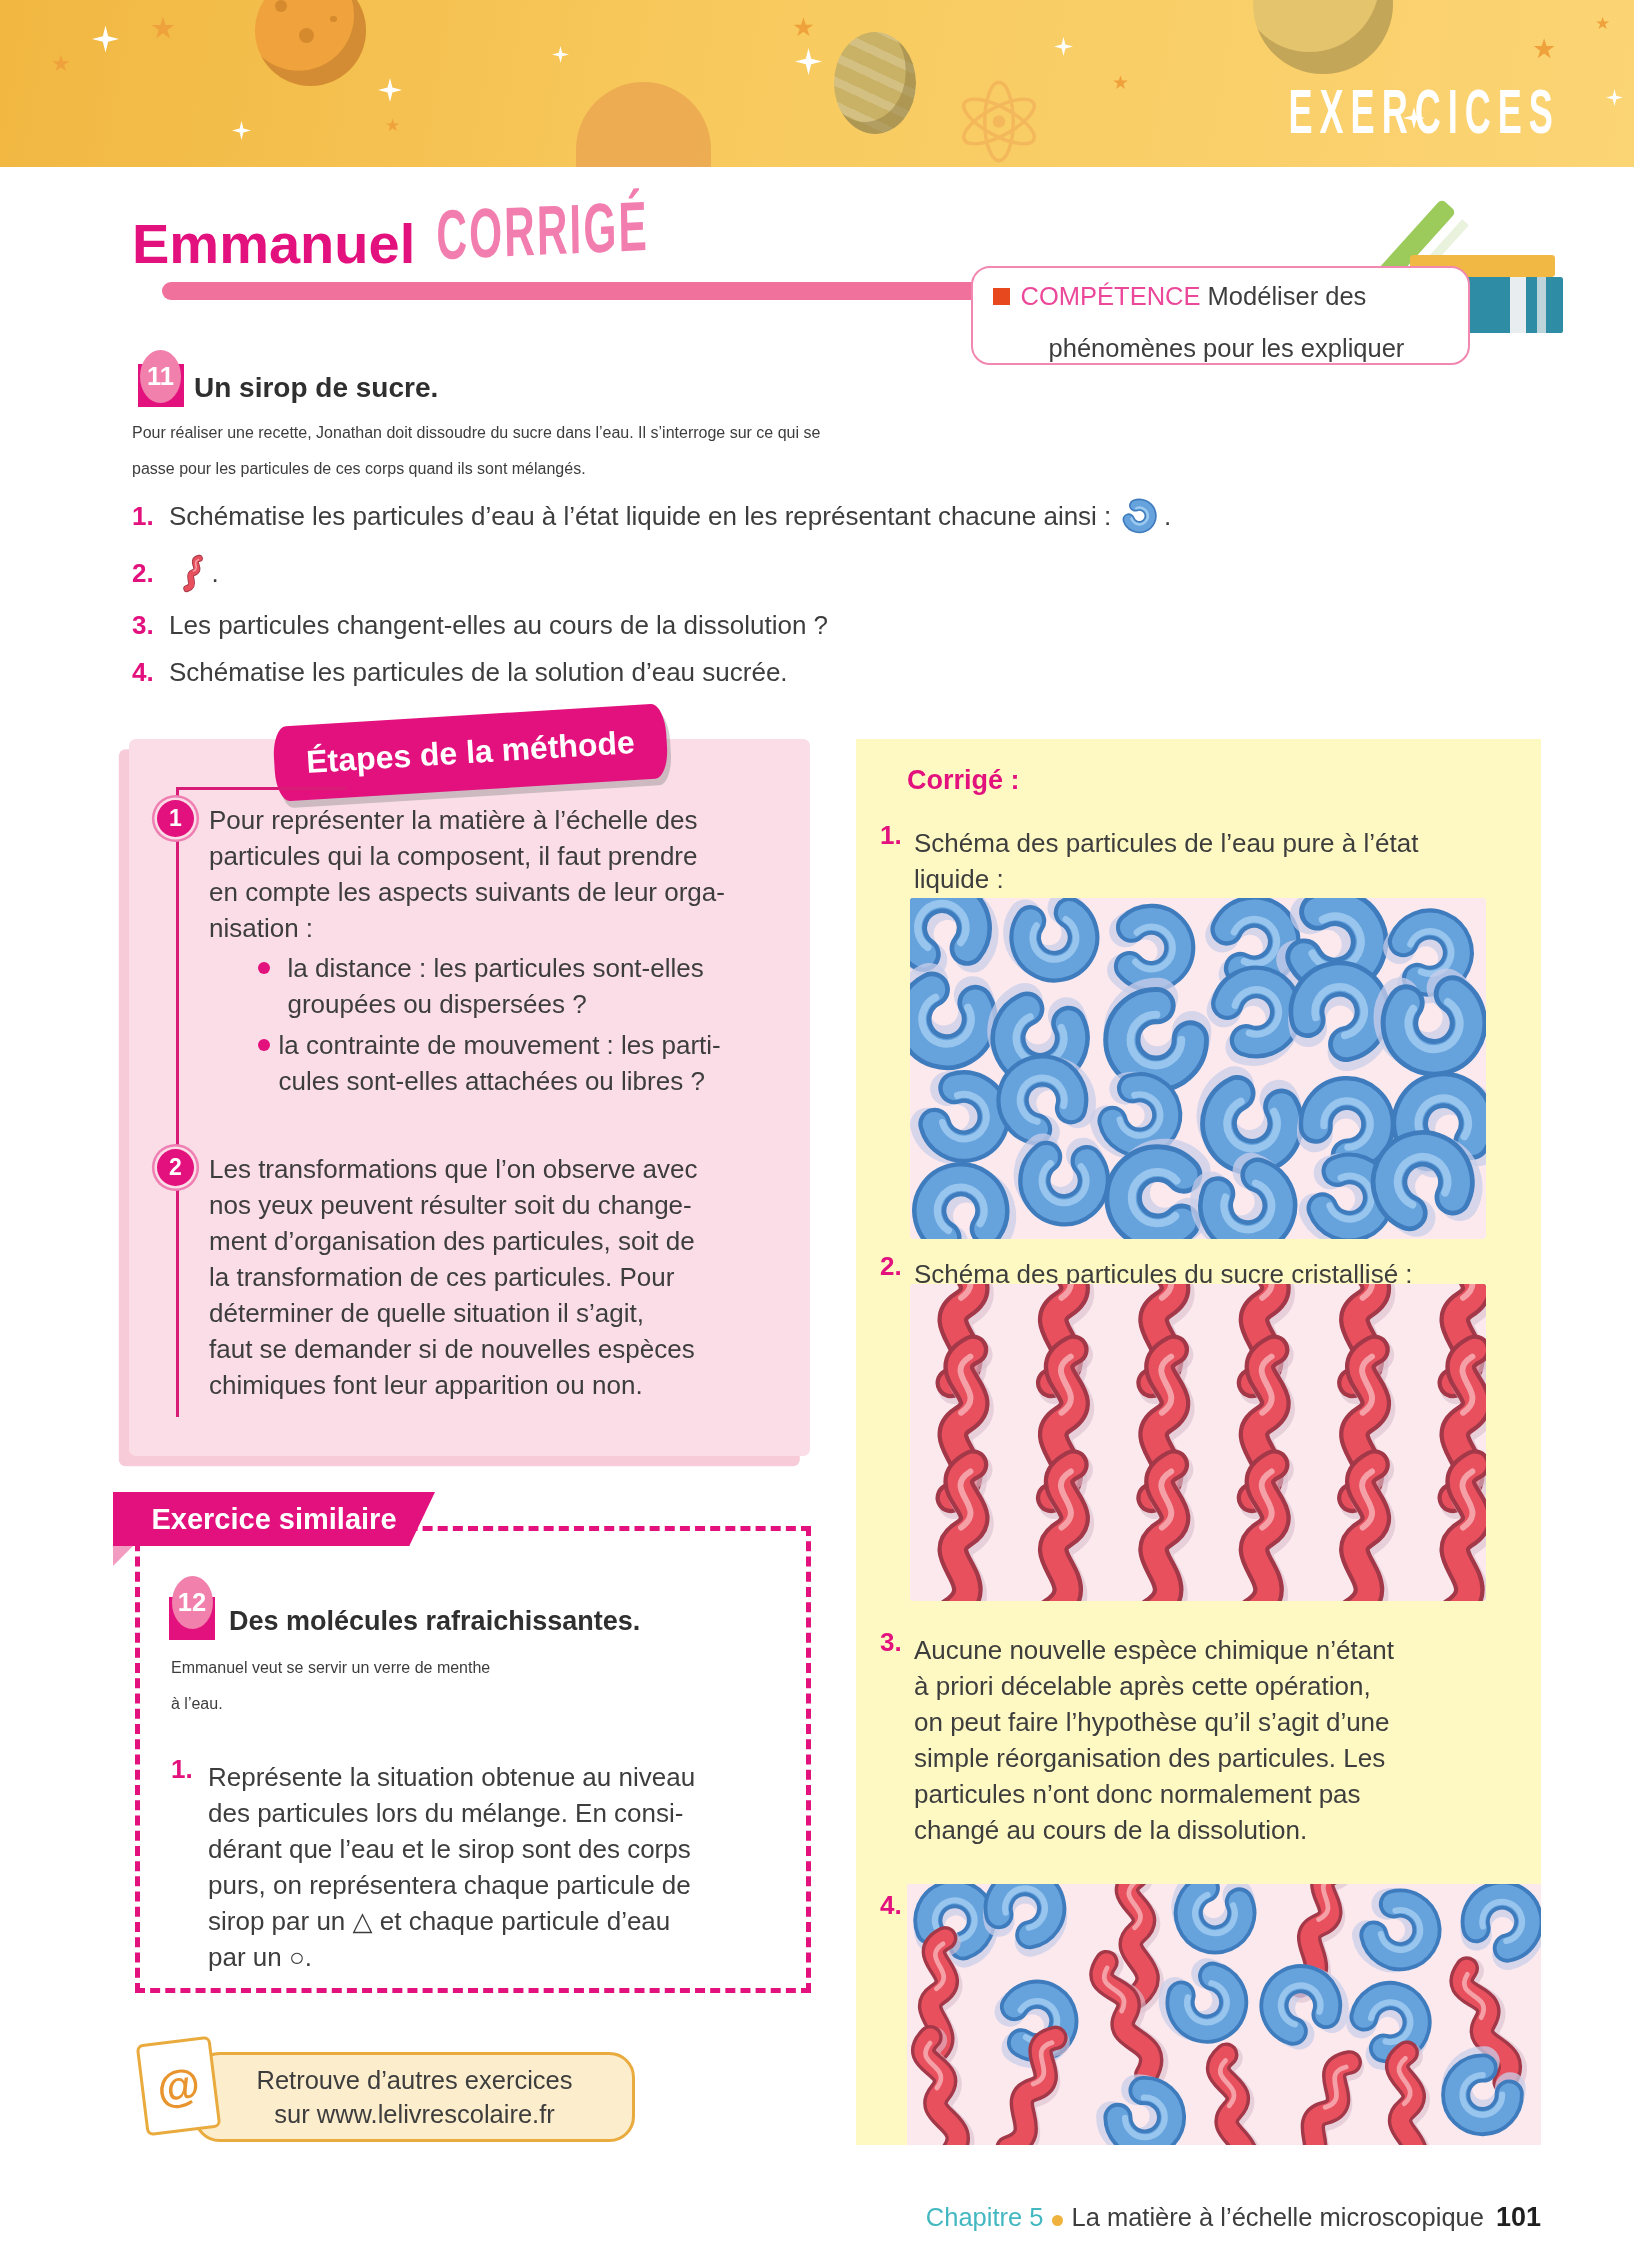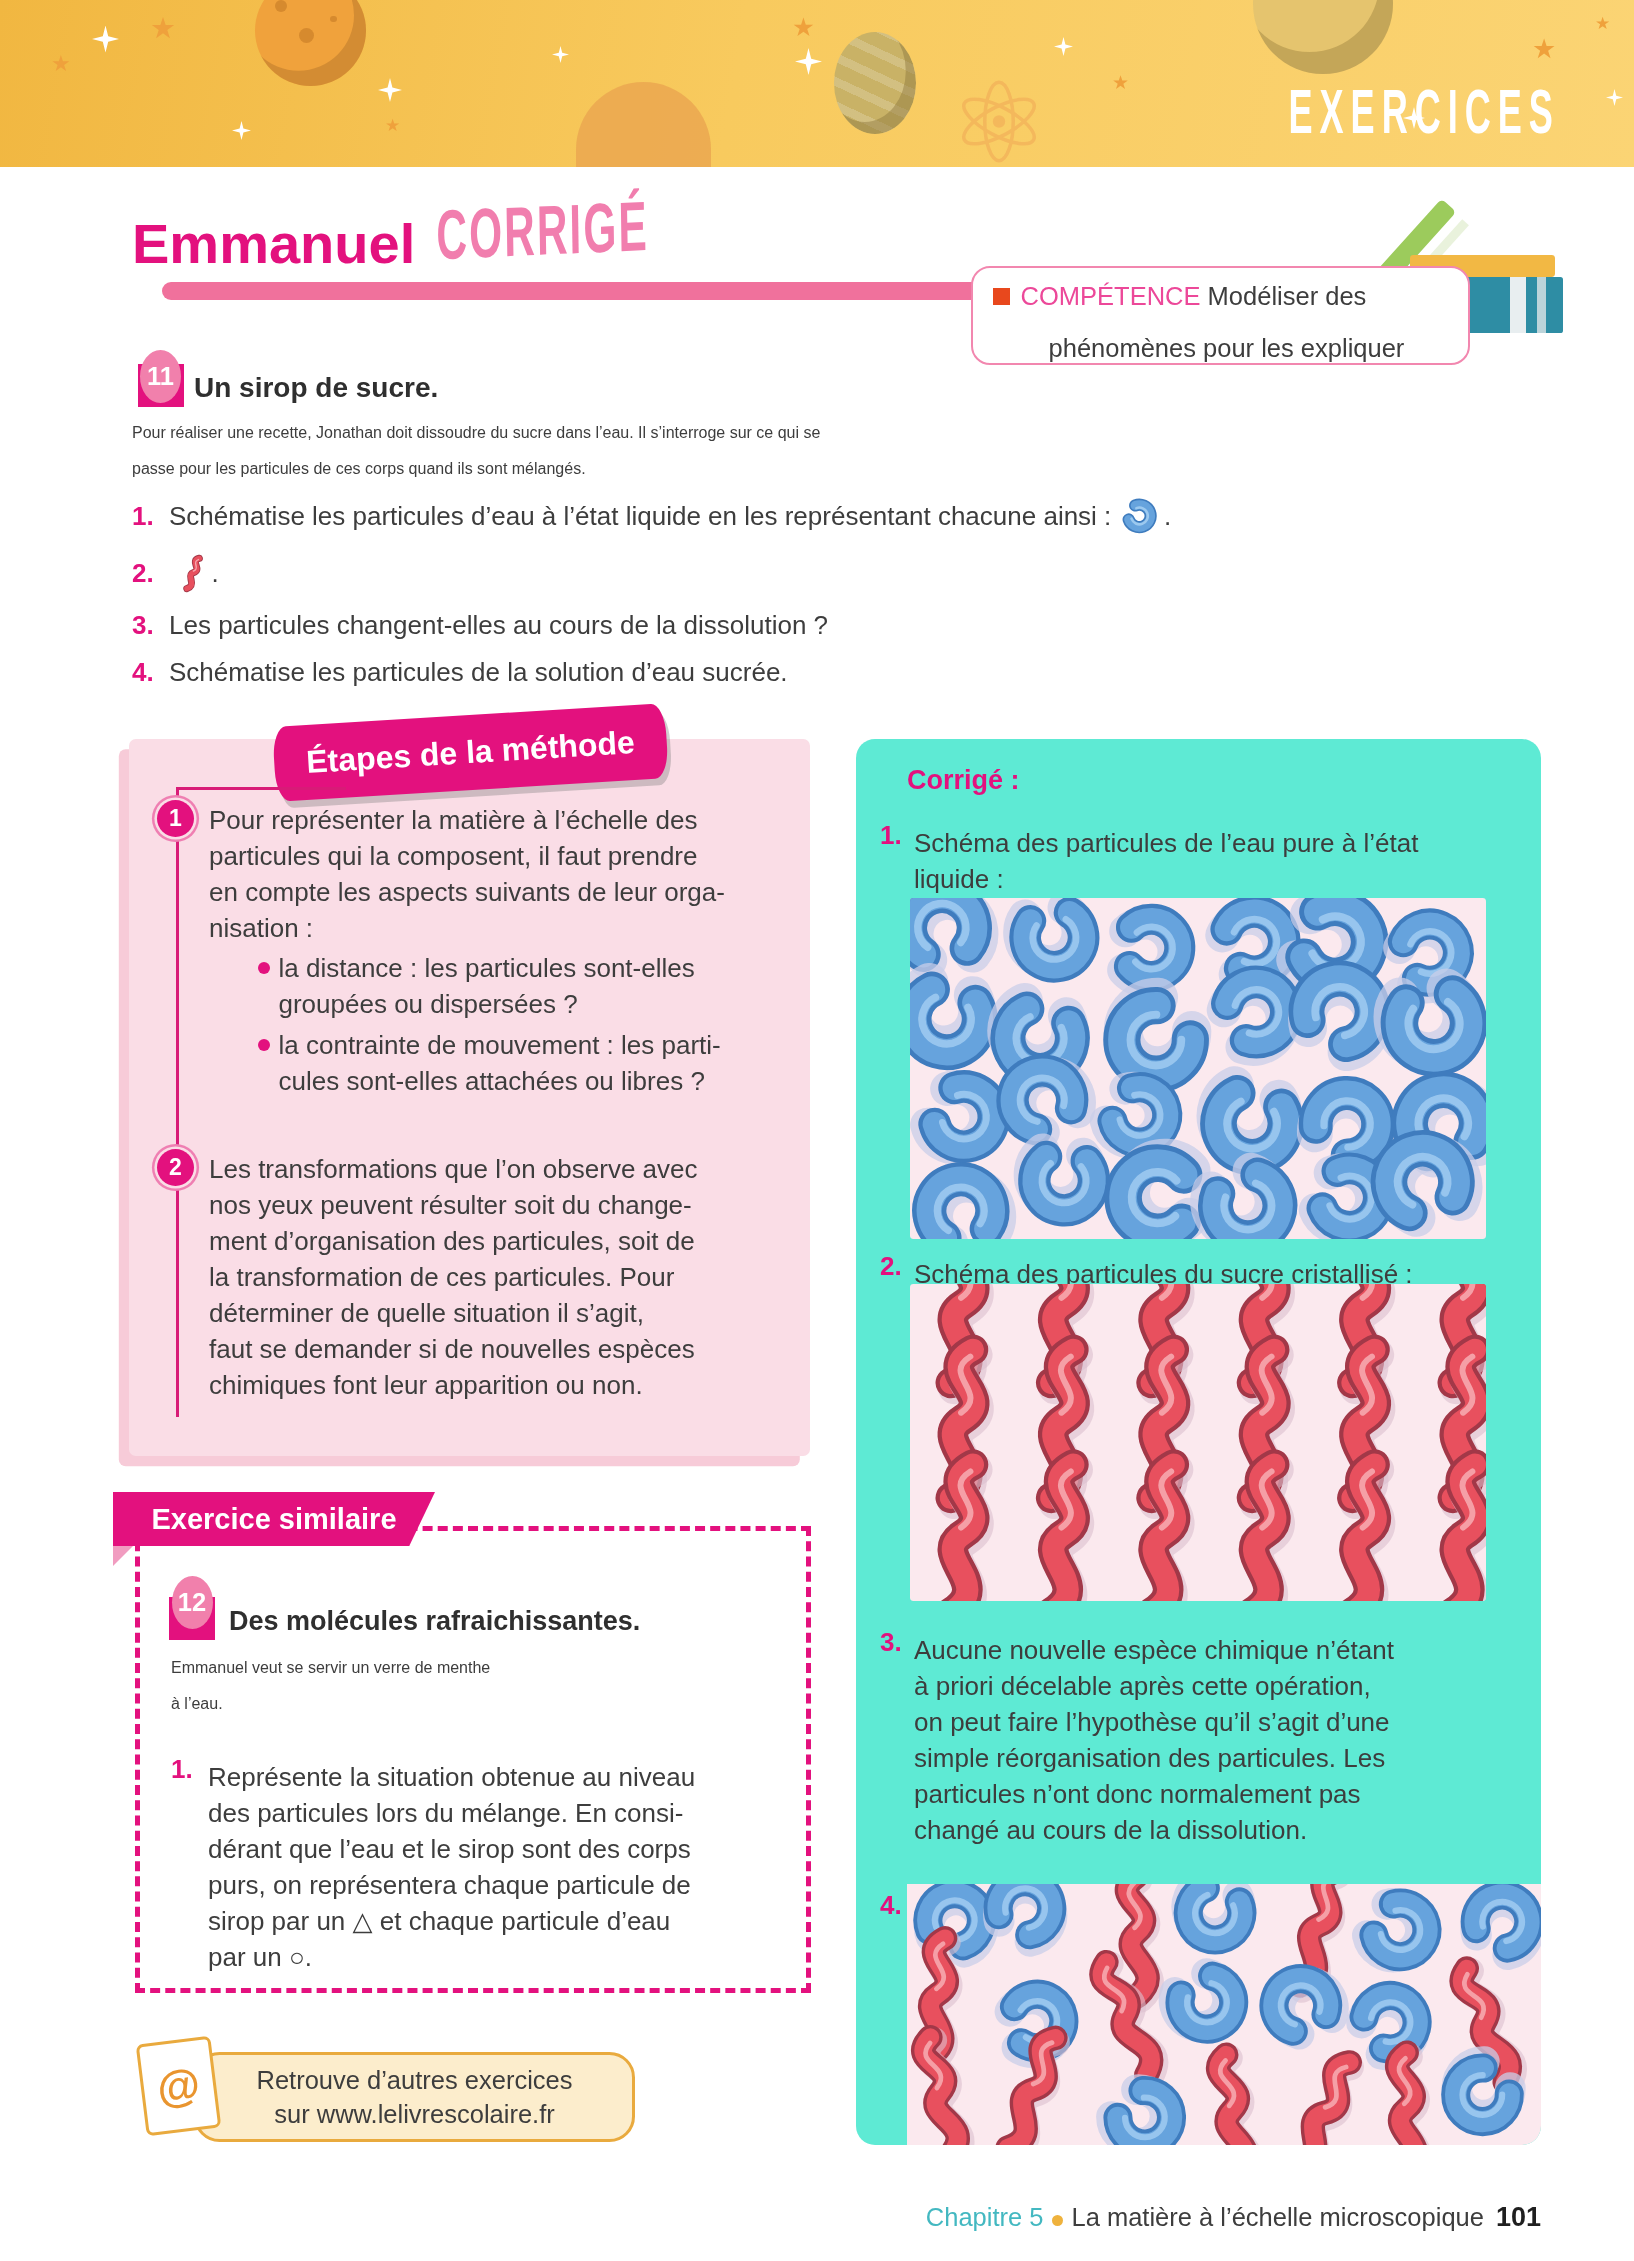--- a/index.html
+++ b/index.html
@@ -77,21 +77,21 @@
   .similar-box{left:135px;top:1526px;width:676px;height:467px;border:5.1px dashed #e3117e;box-sizing:border-box;}
   .sim-q{position:absolute;display:flex;font-size:26px;line-height:36px;}
   
   .weblink-box{left:194px;top:2052px;width:441px;height:90px;background:#fcedcc;border:3.4px solid #e9aa3e;
     border-radius:25.5px;box-sizing:border-box;display:flex;align-items:center;justify-content:center;
     text-align:center;font-size:25.5px;line-height:34px;white-space:pre-line;}
   .weblink-card{left:141px;top:2040px;width:75px;height:92px;background:#fff;border:3.4px solid #e9aa3e;
     border-radius:6.8px;transform:rotate(-7deg);display:flex;align-items:center;justify-content:center;
     color:#e9952f;font-size:44px;font-weight:bold;z-index:2;box-sizing:border-box;}
   
-  .corrige-box{left:856px;top:739px;width:685px;height:1406px;background:#5eead4;border-radius:19px;overflow:hidden;}
+  .corrige-box{left:856px;top:739px;width:685px;height:1406px;background:#fef9c3;border-radius:0;overflow:hidden;}
   .corrige-label{position:absolute;left:51px;top:25.5px;font-size:27px;font-weight:bold;color:#e3117e;}
   .c-item{position:absolute;display:flex;font-size:26px;line-height:36px;}
   .c-num{color:#e3117e;font-weight:bold;width:34px;flex:none;}
   .c-text{white-space:pre-line;margin-top:8px;}
   .diagram{position:absolute;overflow:hidden;}
   
   .footer{right:94px;top:2202px;display:flex;align-items:baseline;font-size:25.5px;}
   .footer-chapter{color:#43b8c1;}
   .footer-dot{width:11px;height:11px;border-radius:50%;background:#efb23d;align-self:center;margin:5.1px 8.5px 0 8.5px;}
   .footer-page{font-weight:bold;color:#1f1f1f;font-size:27px;margin-left:12px;}
@@ -202,21 +202,21 @@
 <div class="abs method-box">
   <div class="method-banner">Étapes de la méthode</div>
   <div class="method-line-h"></div>
   <div class="method-line-v"></div>
 
   <div class="step-circle" style="left:28px;top:61px;">1</div>
   <div class="step-text" style="top:63px;">Pour représenter la matière à l’échelle des
 particules qui la composent, il faut prendre
 en compte les aspects suivants de leur orga-
 nisation :</div>
-  <div class="bullet-item" style="top:211px;">
+  <div class="bullet-item" style="top:211px;gap:9px;">
     <span class="bullet-dot"></span>
     <span class="bullet-text">la distance : les particules sont-elles
 groupées ou dispersées ?</span>
   </div>
   <div class="bullet-item" style="top:288px;">
     <span class="bullet-dot"></span>
     <span class="bullet-text">la contrainte de mouvement : les parti-
 cules sont-elles attachées ou libres ?</span>
   </div>
 

